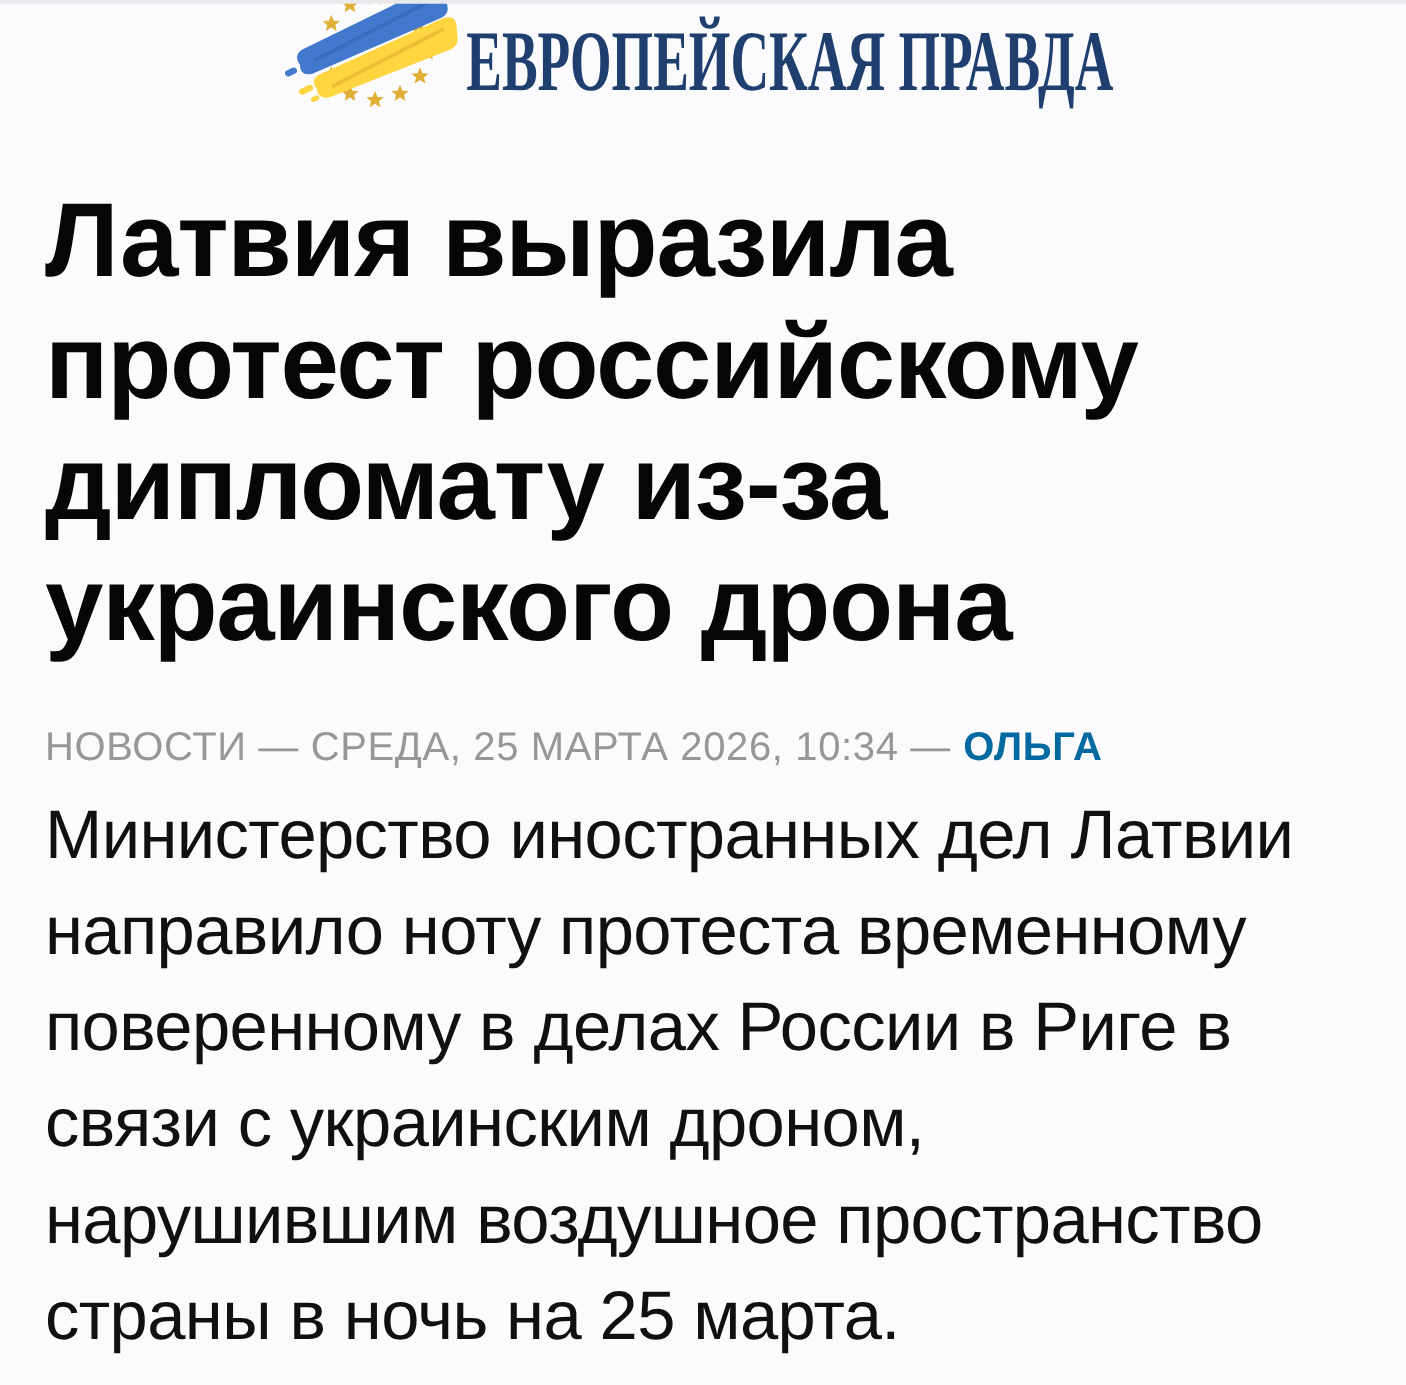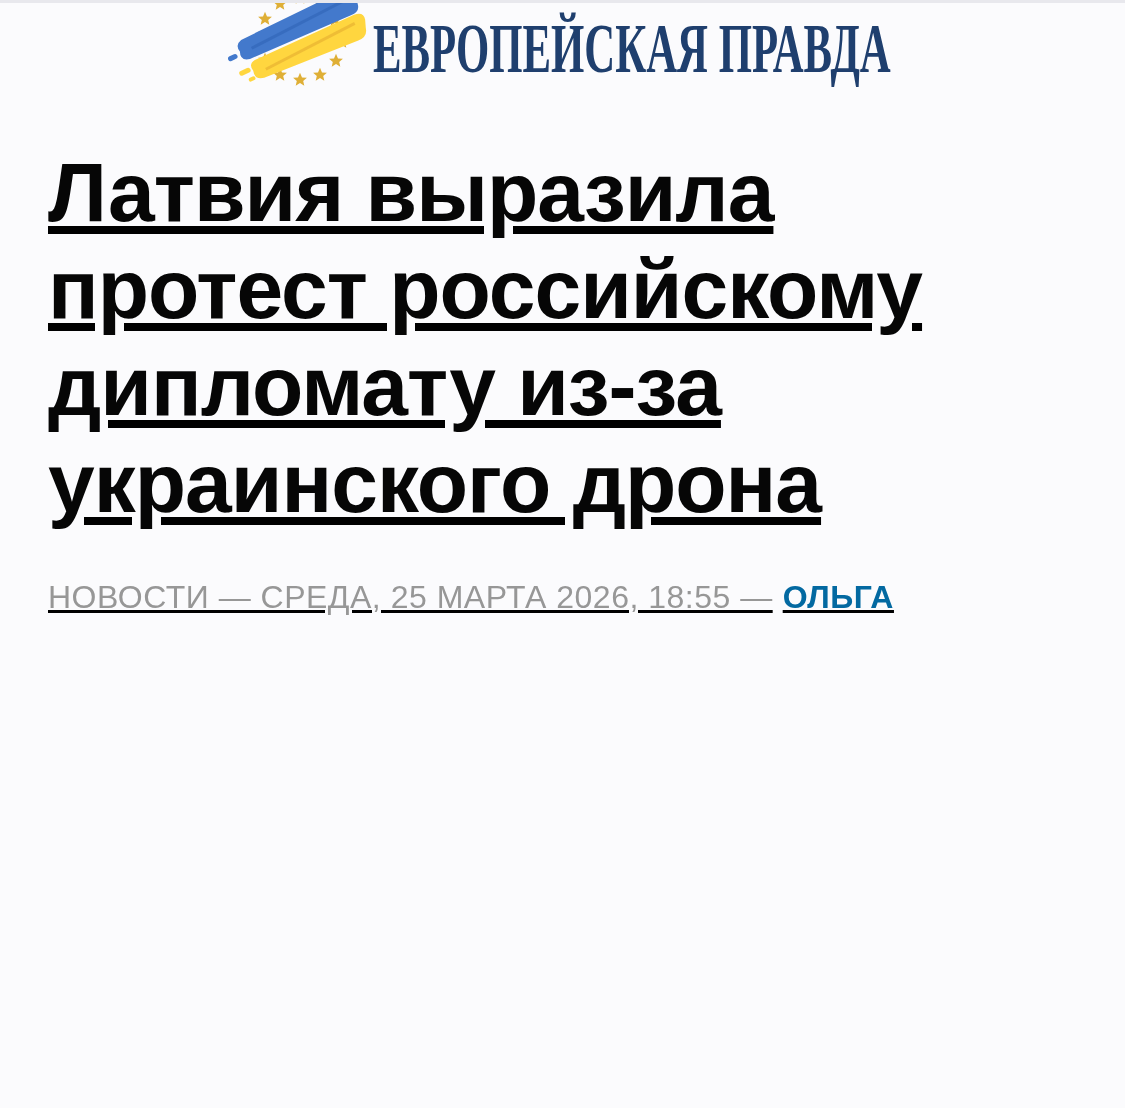--- a/index.html
+++ b/index.html
@@ -22,21 +22,21 @@
     position:absolute;left:145px;top:15px;
     font-family:"Liberation Serif",serif;
     font-weight:700;
     font-size:69px;line-height:69px;
     color:#1f3f6e;
     white-space:nowrap;
     transform:scaleX(0.62);
     transform-origin:0 0;
   }
   
-  .article{padding:0 48px;text-decoration:underline;}
+  .article{padding:0 36px;}
   .headline{
     margin:0;padding-top:36px;
     font-size:84px;line-height:97px;
     font-weight:700;
     letter-spacing:-1px;
     color:#060606;
     white-space:pre-line;
   }
   .meta{
     margin-top:46px;
@@ -105,17 +105,23 @@
     </a>
   </header>
 
   <main class="article">
     <h1 class="headline">Латвия выразила
 протест российскому
 дипломату из-за
 украинского дрона</h1>
 
     <div class="meta">
-      <span>НОВОСТИ — СРЕДА, 25 МАРТА 2026, 18:55 —</span><a class="author">ОЛЬГА</a>
+      <span>НОВОСТИ — СРЕДА, 25 МАРТА 2026, 10:34 —</span><a class="author">ОЛЬГА</a>
     </div>
 
+    <p class="body-text">Министерство иностранных дел Латвии
+направило ноту протеста временному
+поверенному в делах России в Риге в
+связи с украинским дроном,
+нарушившим воздушное пространство
+страны в ночь на 25 марта.</p>
   </main>
 </div>
 
 </body></html>

